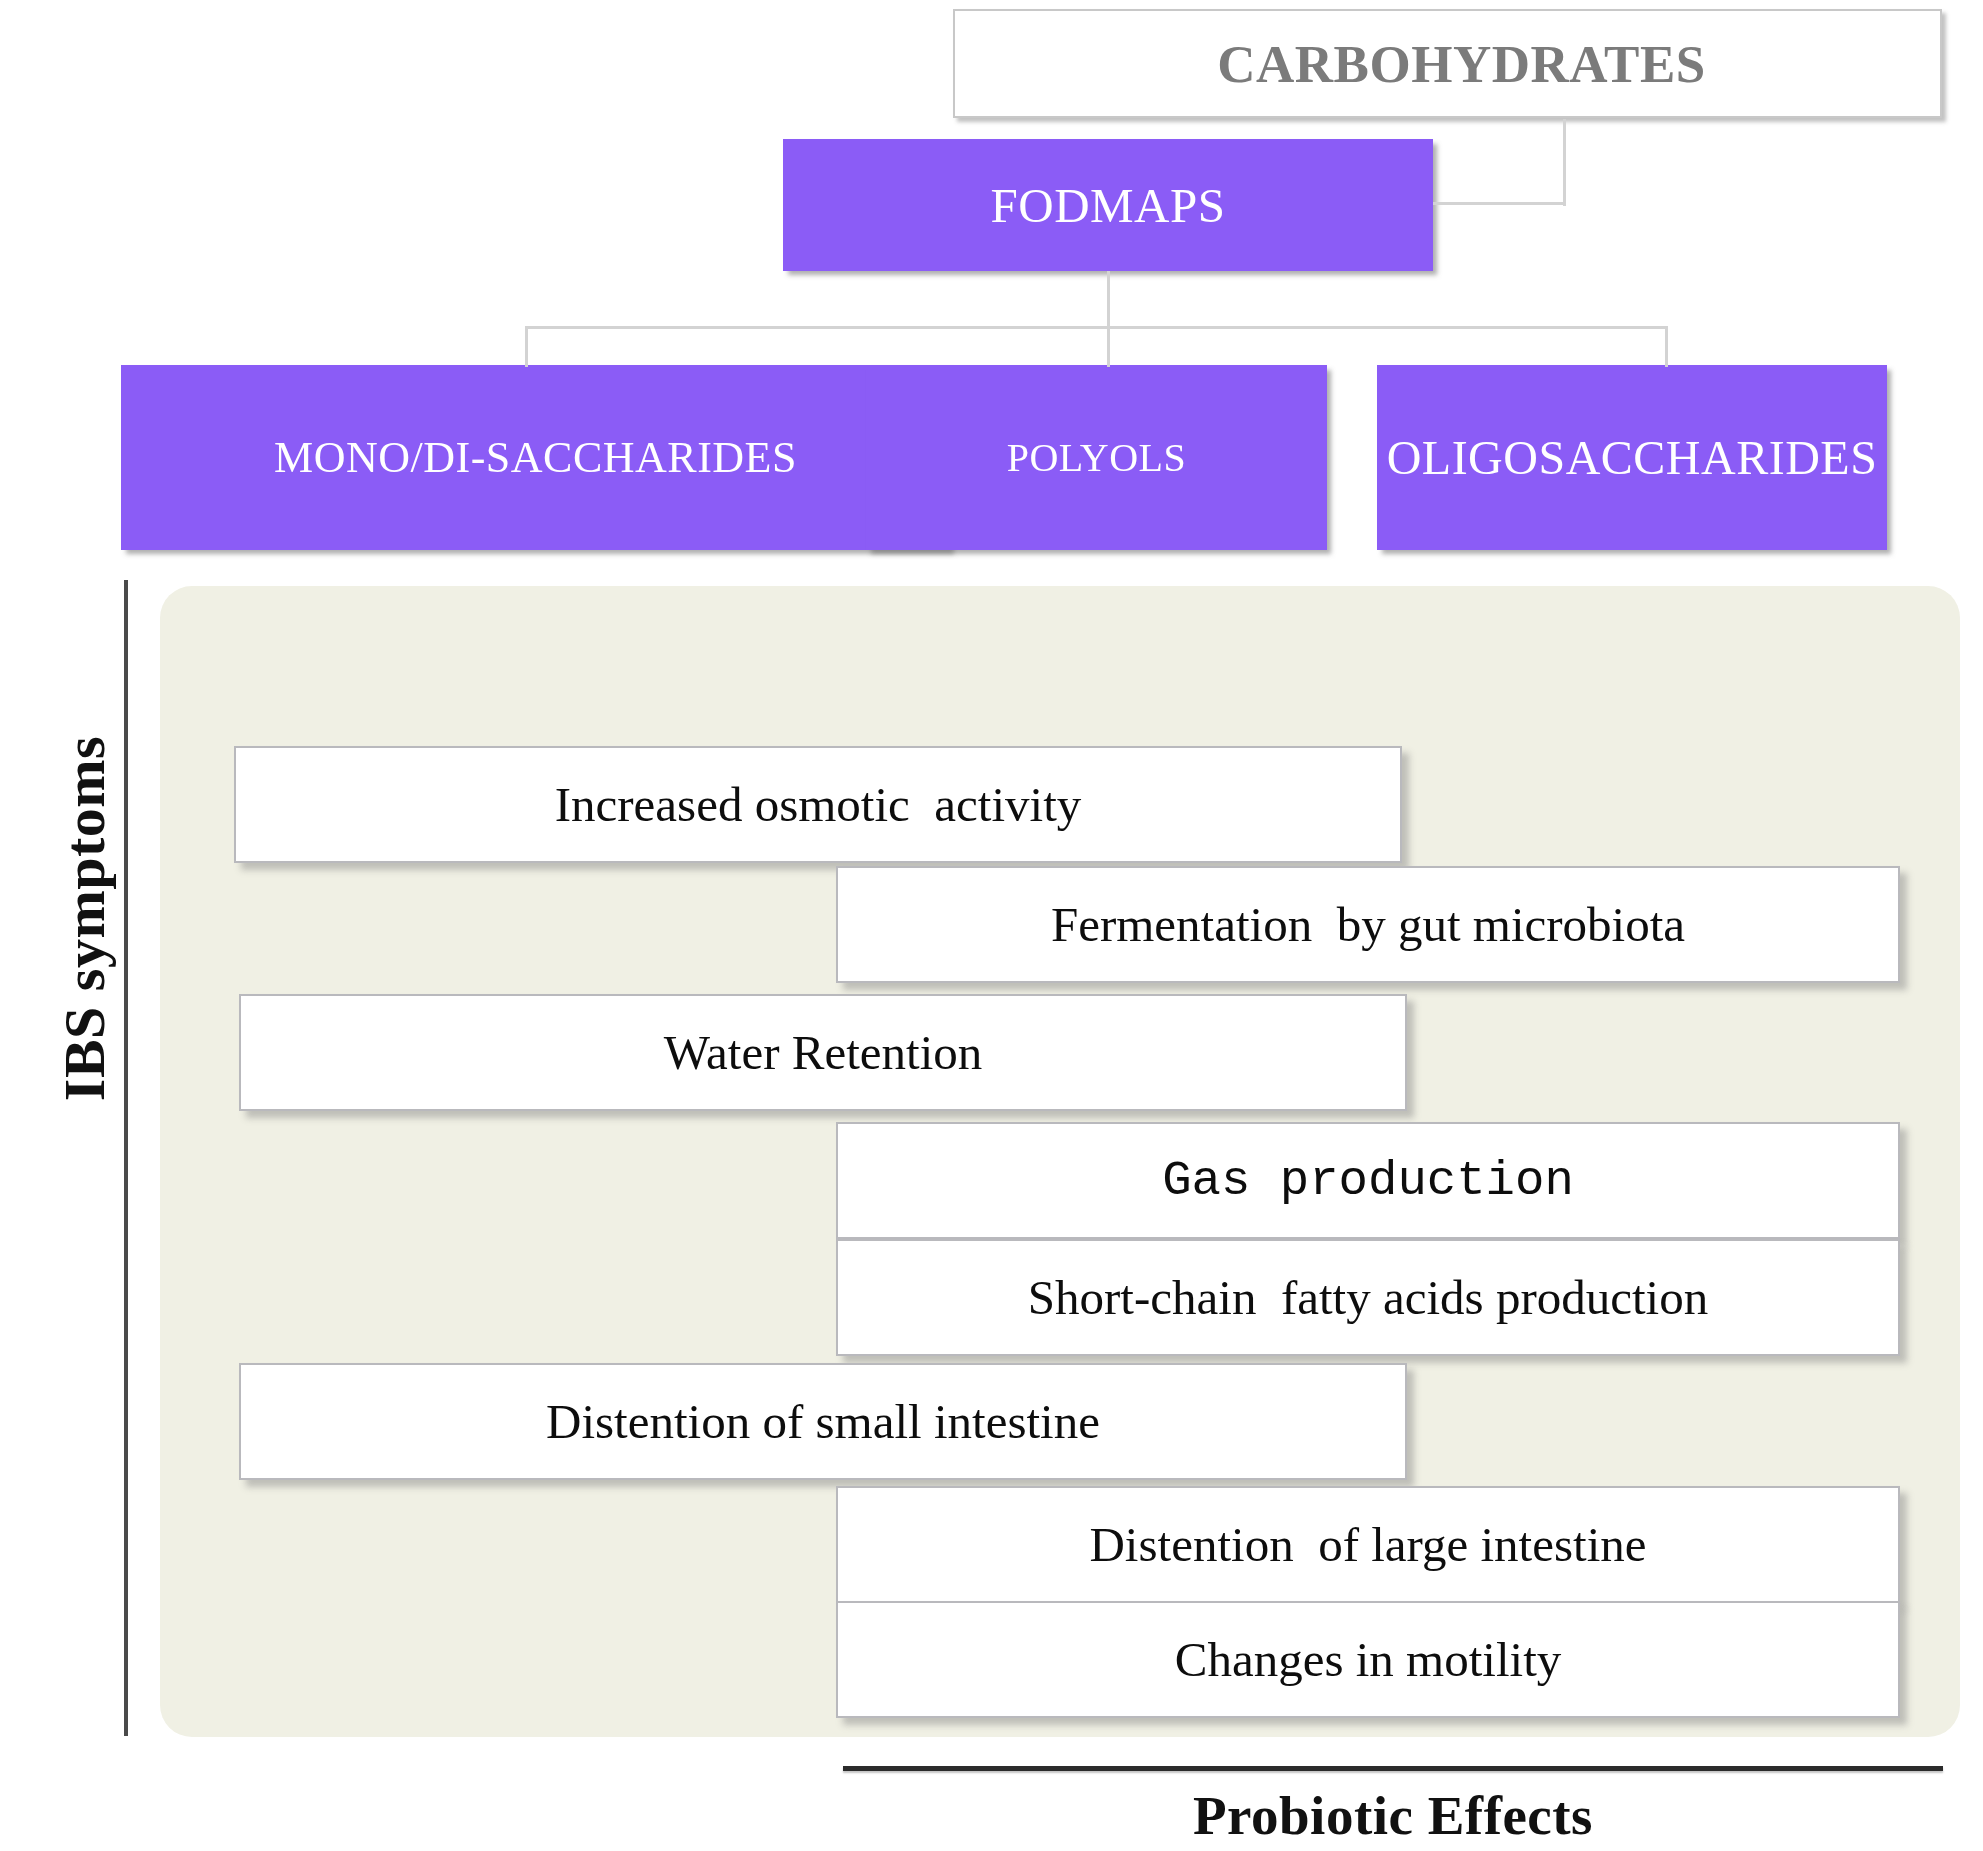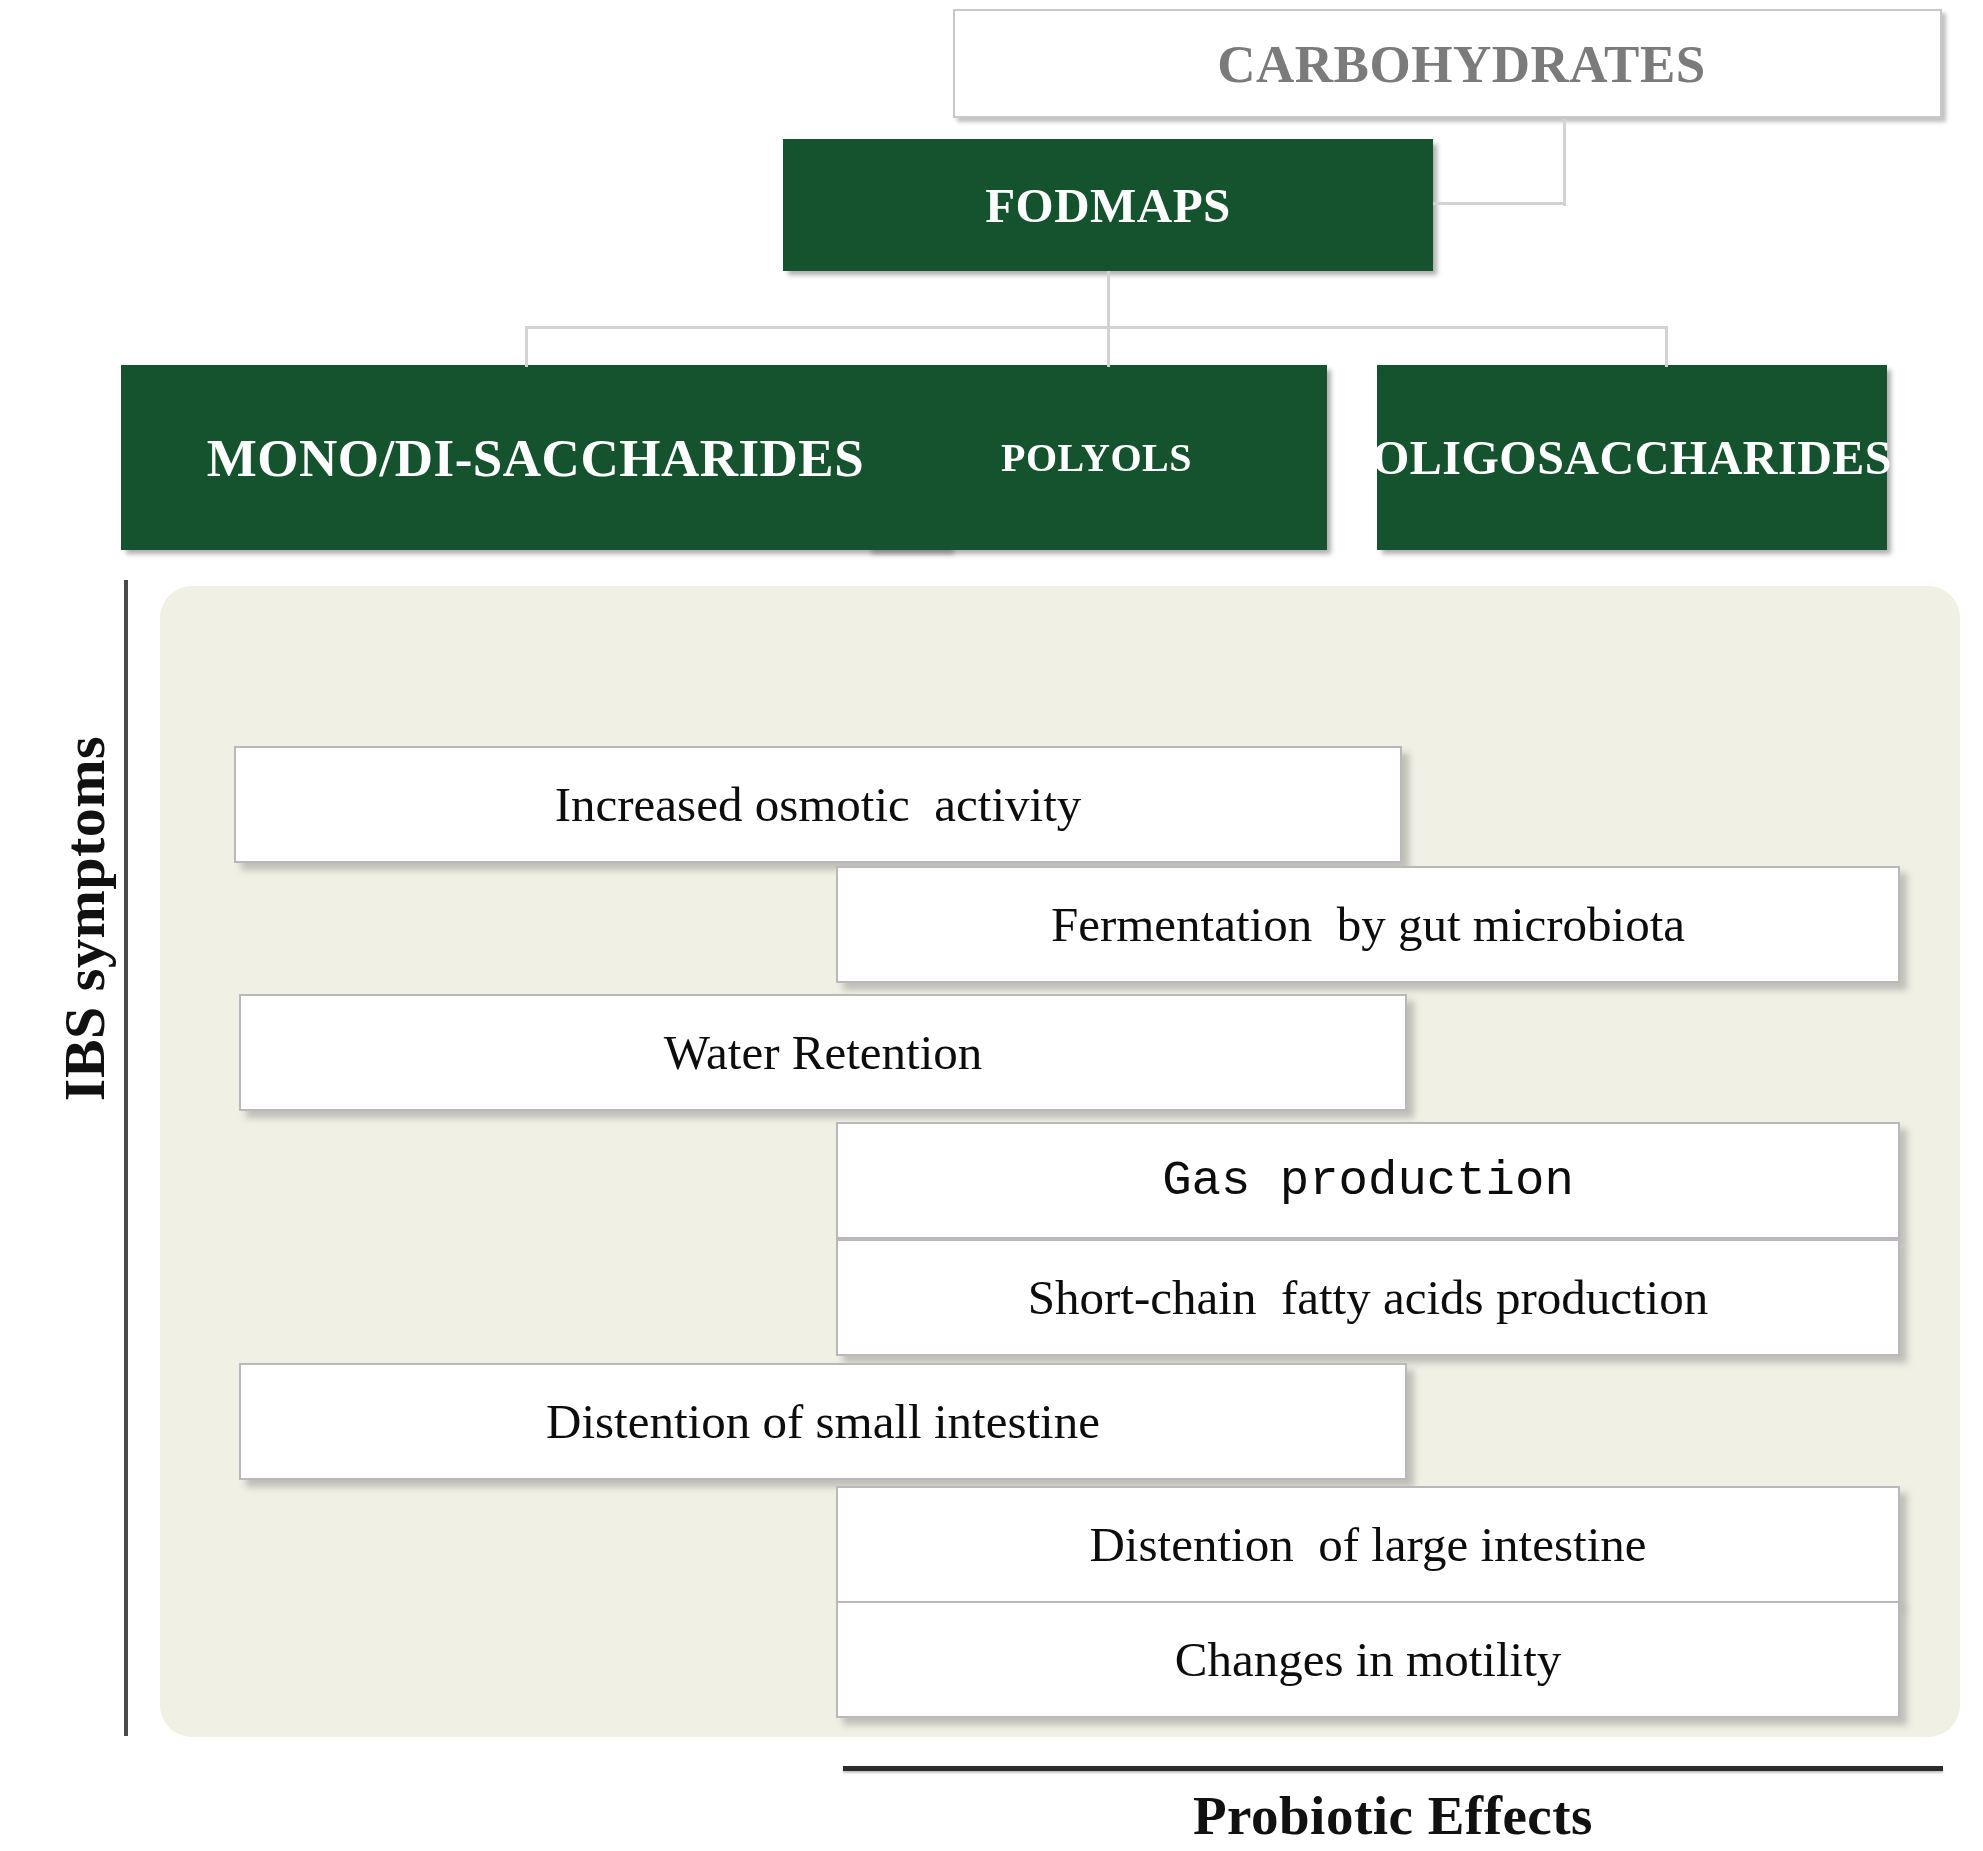--- a/index.html
+++ b/index.html
@@ -28,37 +28,37 @@
   }
   .node-light {
     background: #ffffff;
     border: 2.8px solid #c8c8c8;
     color: #7b7b7b;
     font-weight: bold;
     box-shadow: 3.8px 3.8px 3.8px rgba(120,120,120,0.45);
     padding-left: 28px;
   }
   .node-dark {
-    background: #14532d;
+    background: #8b5cf6;
     color: #ffffff;
-    font-weight: bold;
+    font-weight: normal;
     box-shadow: 4.7px 4.7px 4.7px rgba(110,110,110,0.55);
   }
 
   #carbohydrates {
     left: 953px; top: 9.4px; width: 989px; height: 109px;
     font-size: 53px;
   }
   #fodmaps {
     left: 783px; top: 139px; width: 650px; height: 132px;
     font-size: 49px;
   }
   #mono-di {
     left: 121px; top: 365px; width: 829px; height: 185px;
-    font-size: 53px;
+    font-size: 44px;
   }
   #polyols {
     left: 866px; top: 365px; width: 461px; height: 185px;
     font-size: 40px;
   }
   #oligo {
     left: 1377px; top: 365px; width: 510px; height: 185px;
     font-size: 48px;
   }
 

